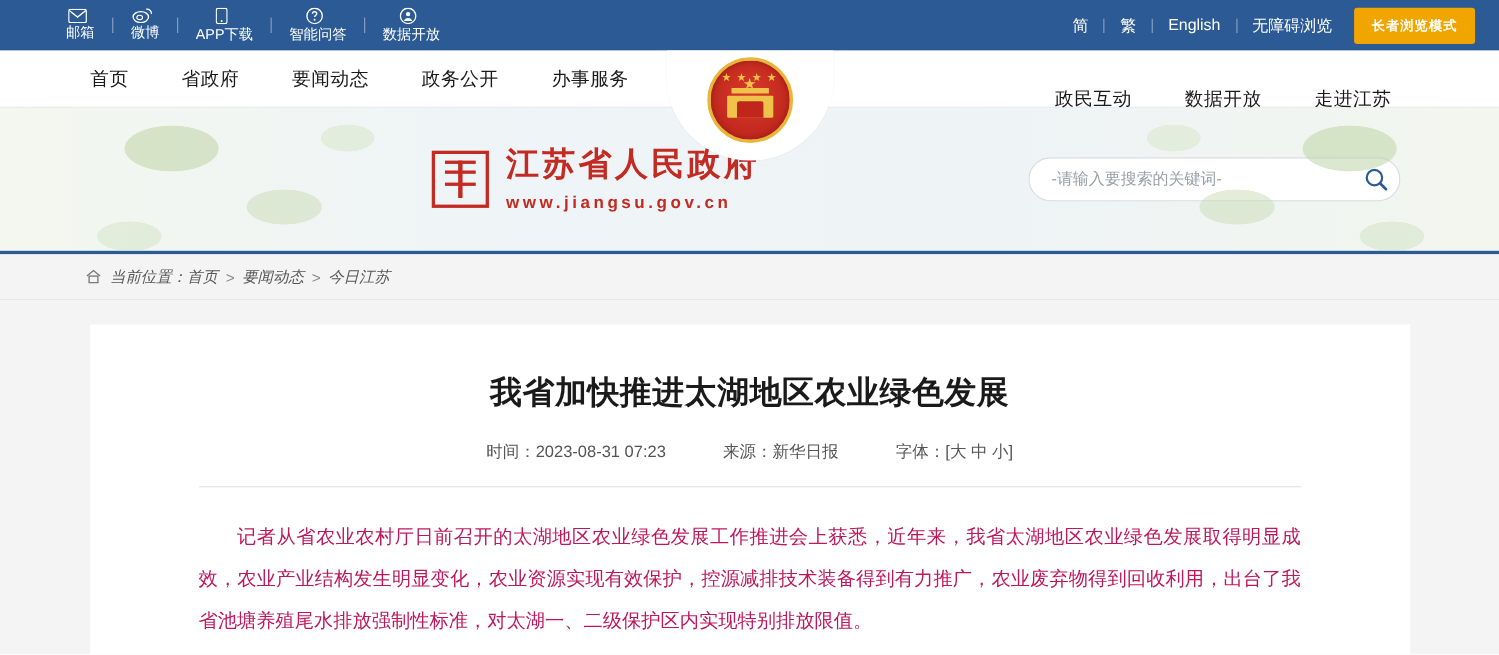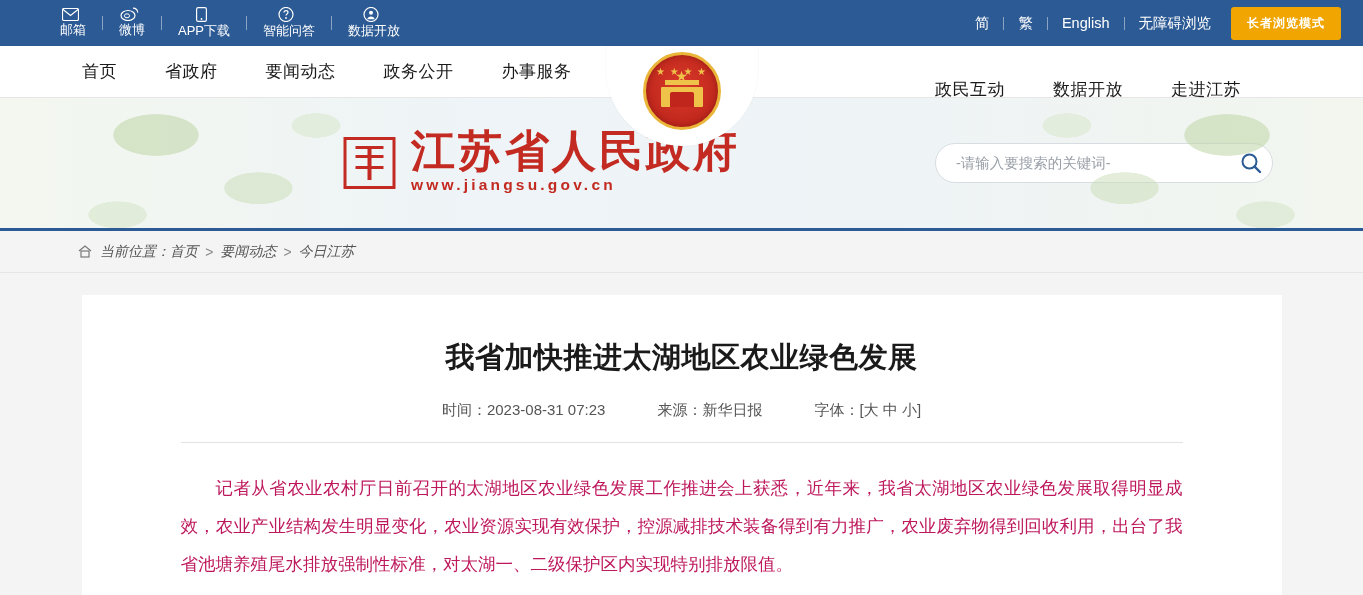--- a/index.html
+++ b/index.html
@@ -61,21 +61,21 @@
   .navbar {
     height: 52px;
     background: #ffffff;
     display: flex;
     align-items: center;
     position: relative;
     border-bottom: 1px solid #e7e7e7;
   }
   .nav-group { display: flex; align-items: center; }
   .nav-left { padding-left: 58px; }
-  .nav-right { margin-left: auto; padding-right: 98px; margin-top: 35px; }
+  .nav-right { margin-left: auto; padding-right: 74px; margin-top: 35px; }
   .nav-item {
     font-size: 17px;
     color: #1a1a1a;
     padding: 0 24px;
     white-space: nowrap;
     letter-spacing: .5px;
   }
   .emblem-wrap {
     position: absolute;
     left: 50%;
@@ -177,26 +177,26 @@
     position: absolute; left: 9px; top: 6px;
     width: 28px; height: 3px; background: #c32b22;
     box-shadow: 0 9px 0 #c32b22, 0 20px 0 #c32b22;
   }
   .logo-mark:after {
     content:"";
     position: absolute; left: 21px; top: 6px;
     width: 4px; height: 34px; background: #c32b22;
   }
   .logo-text .cn {
-    font-size: 44px;
+    font-size: 30px;
     color: #c32b22;
     font-weight: bold;
     letter-spacing: 3px;
     line-height: 38px;
-    font-family: Liberation Serif, serif;
+    font-family: Liberation Mono, monospace;
   }
   .logo-text .url {
     font-size: 15.5px;
     color: #c32b22;
     letter-spacing: 3.2px;
     font-weight: bold;
     margin-top: 5px;
   }
 
   .search-box {

